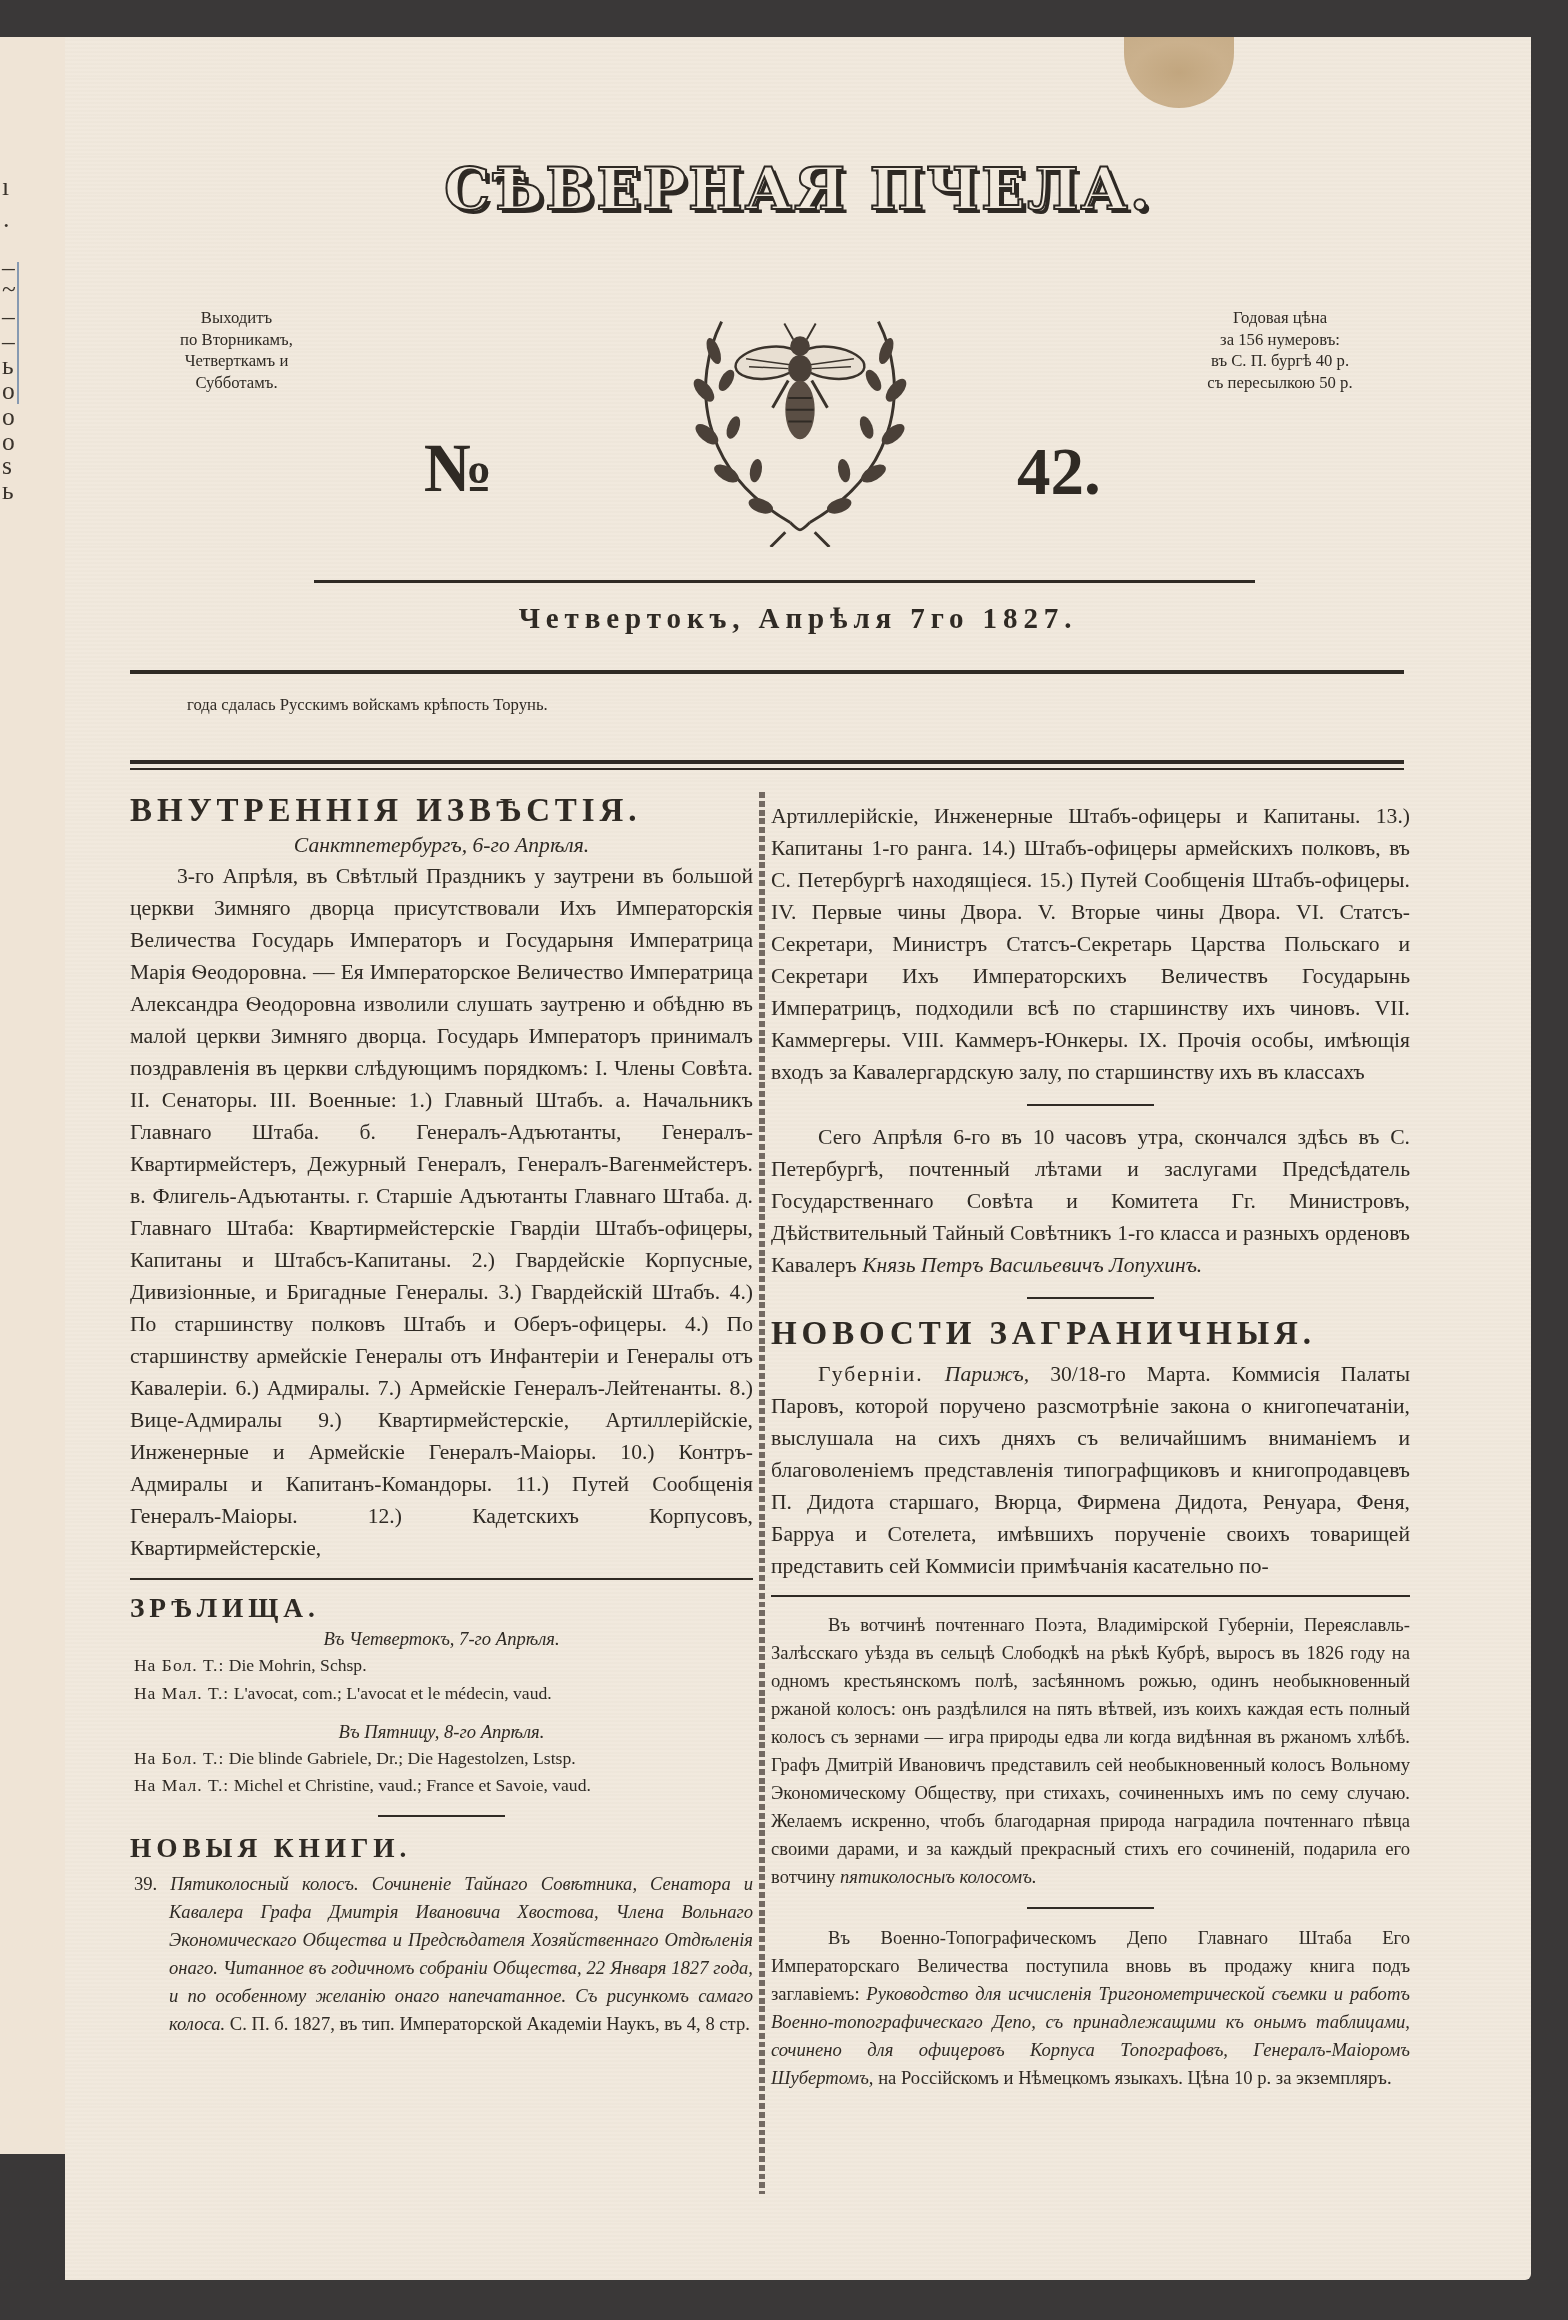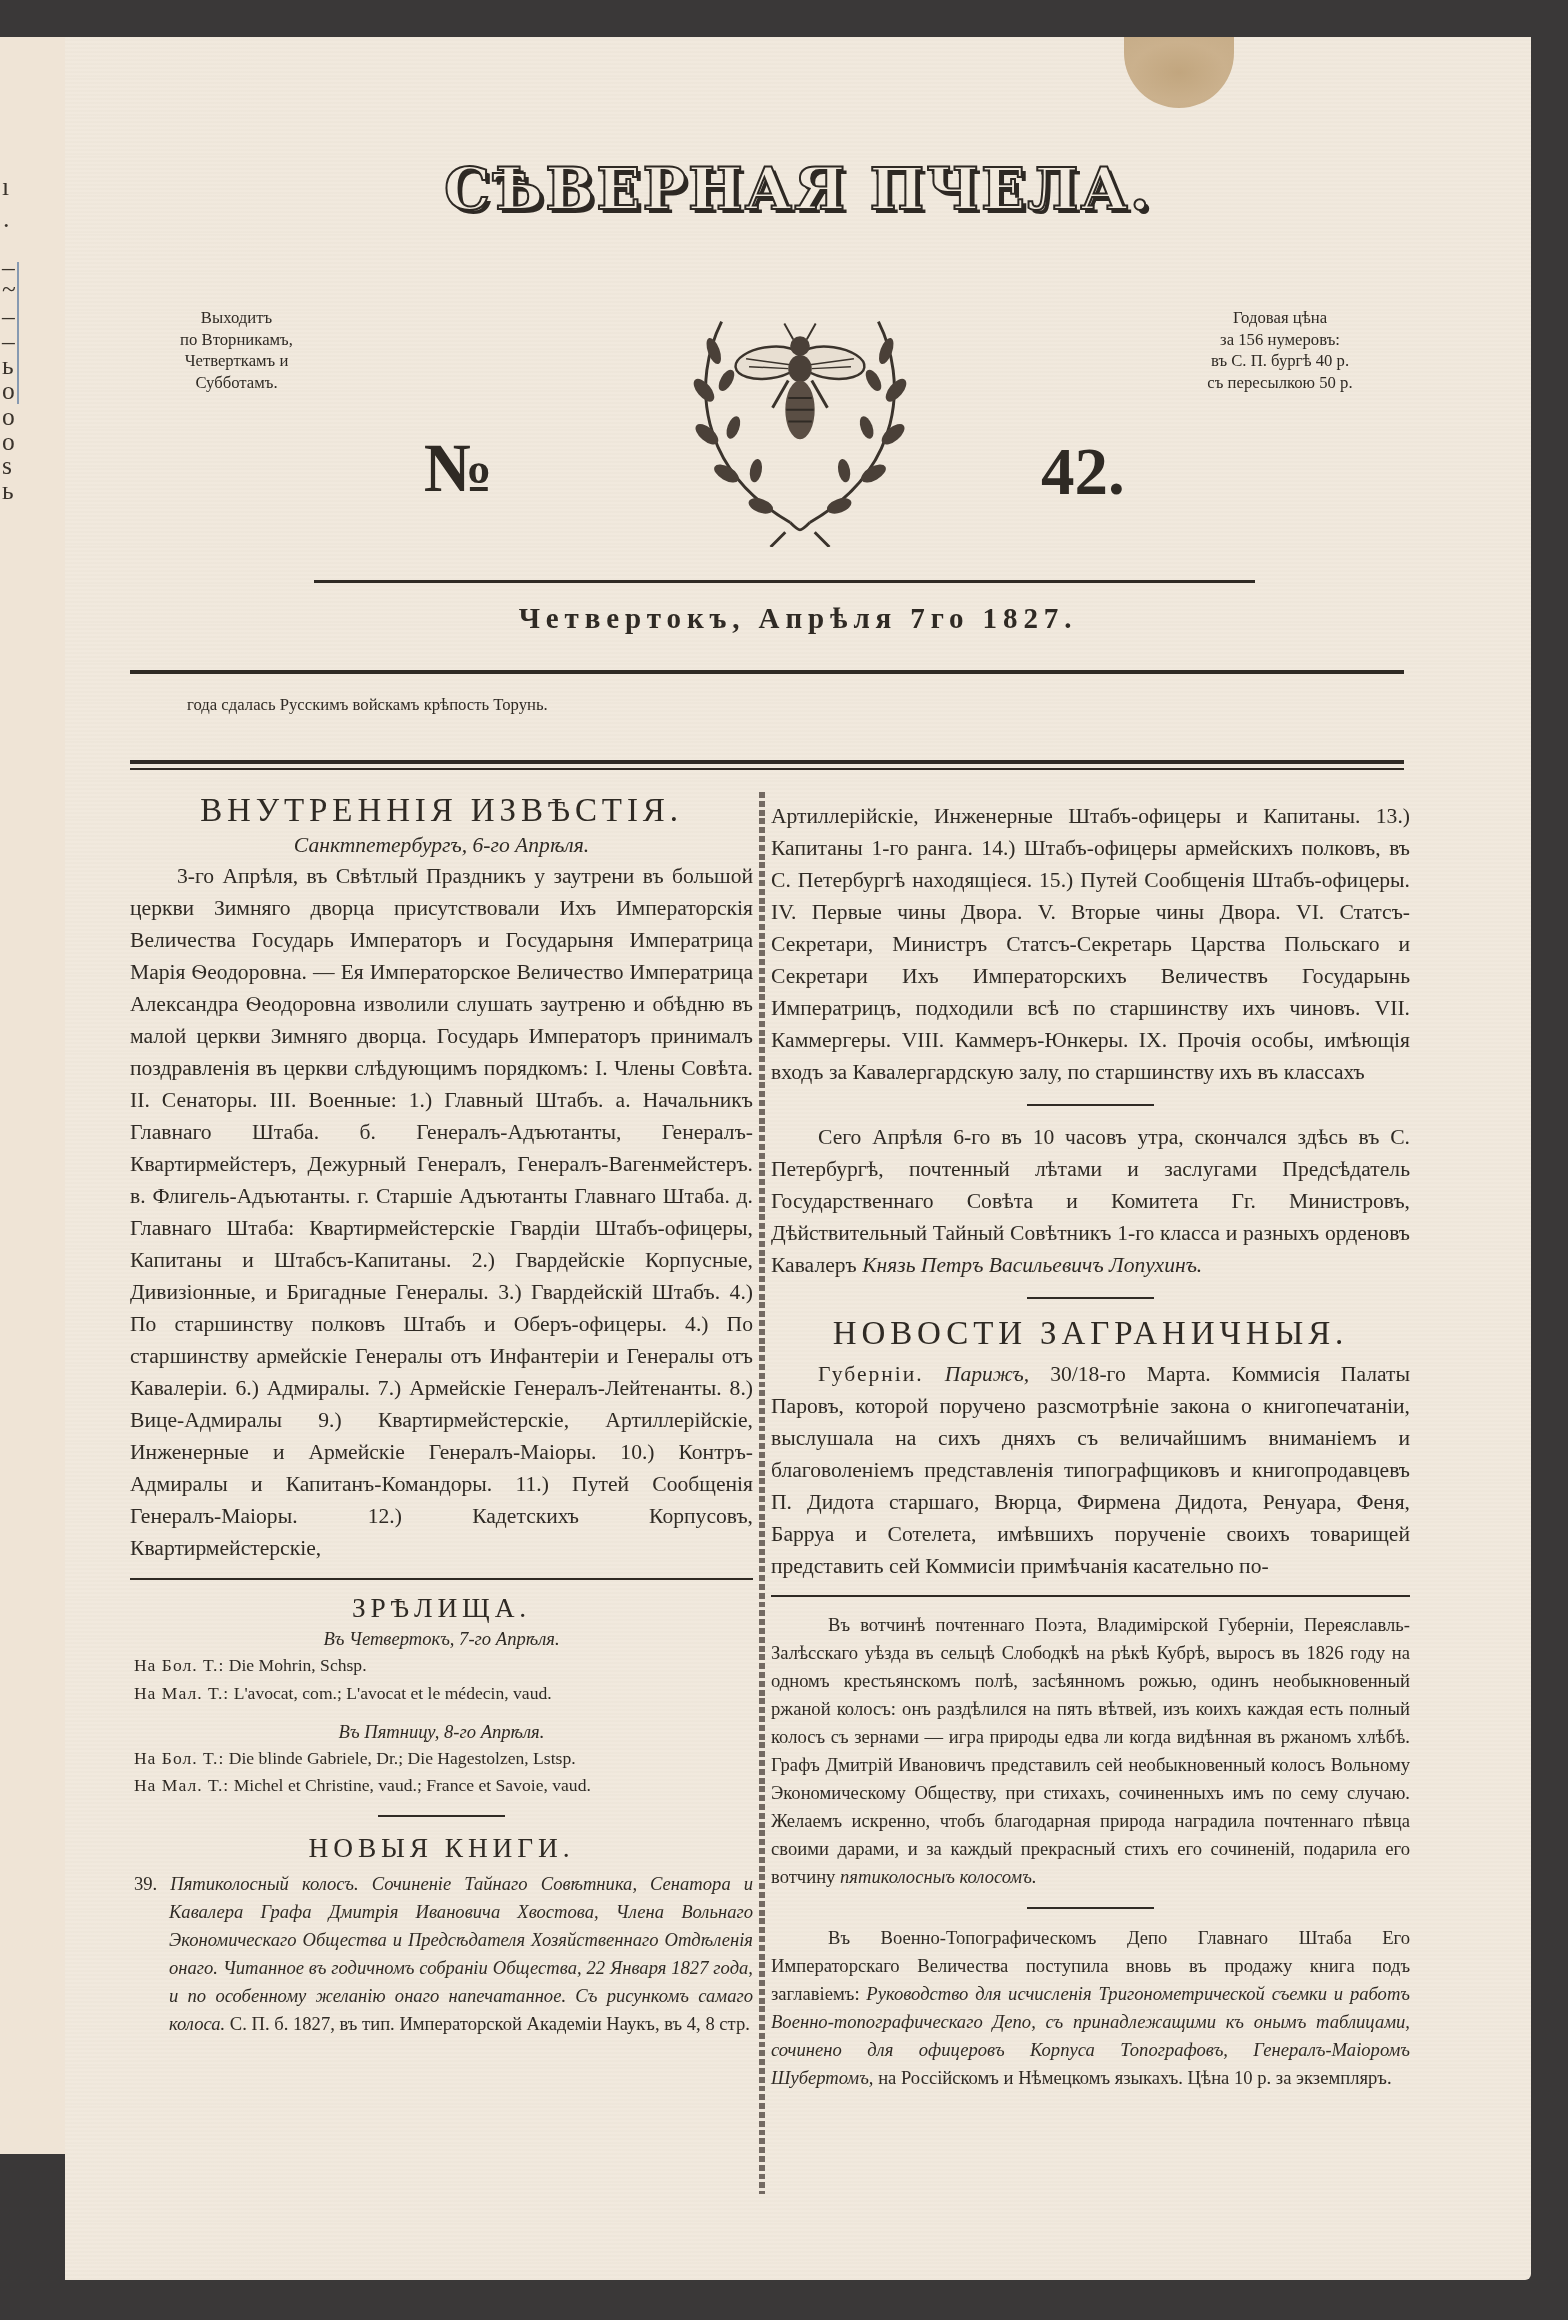--- a/index.html
+++ b/index.html
@@ -42,41 +42,41 @@
     }
     .info-left, .info-right {
       position: absolute; top: 270px; font-size: 16.7px; line-height: 21.6px; text-align: center; color: #2f2a24;
     }
     .info-left { left: 88px; width: 167px; }
     .info-right { left: 1117px; width: 196px; }
     .numero {
       position: absolute; left: 359px; top: 392px; font-size: 69px; font-weight: bold; color: #2f2a24;
     }
     .issue-num {
-      position: absolute; left: 976px; top: 396px; font-size: 67px; font-weight: bold; color: #2f2a24;
+      position: absolute; left: 952px; top: 396px; font-size: 67px; font-weight: bold; color: #2f2a24;
     }
     .emblem { position: absolute; left: 588px; top: 265px; width: 294px; height: 245px; }
     .rule { position: absolute; background: #2f2a24; }
     .dateline {
       position: absolute; left: 0; top: 565px; width: 1466px; text-align: center;
       font-size: 29px; letter-spacing: 5.9px; font-weight: bold;
     }
     .memorial {
       position: absolute; left: 65px; top: 657px; width: 1274px; font-size: 16.7px; line-height: 21.6px;
     }
     .memorial .indent { padding-left: 57px; }
     .col-left { position: absolute; left: 65px; top: 755px; width: 623px; }
     .col-right { position: absolute; left: 706px; top: 763px; width: 639px; }
     .col-divider {
       position: absolute; left: 694px; top: 755px; width: 5.9px; height: 1402px;
       background: repeating-linear-gradient(180deg, #4a403a 0 5.9px, transparent 5.9px 8.8px);
       opacity: .75;
     }
     h2.section {
-      margin: 0; text-align: center; font-size: 33px; letter-spacing: 4.9px; font-weight: normal; color: #2f2a24;
+      margin: 0; text-align: left; font-size: 33px; letter-spacing: 4.9px; font-weight: bold; color: #2f2a24;
     }
     .subhead { text-align: center; font-style: italic; font-size: 21.6px; margin: 3.9px 0 2px; }
     p.body {
       margin: 0; font-size: 21.6px; line-height: 32px; text-align: justify; text-indent: 47px;
     }
     p.body.noindent { text-indent: 0; }
     .short-rule { width: 127px; height: 2px; background: #2f2a24; margin: 15.7px auto; }
     .full-rule { height: 2px; background: #2f2a24; margin: 13.7px 0; }
     .theatre-line { font-size: 17.6px; line-height: 27.4px; padding-left: 3.9px; }
     .theatre-line .stage { letter-spacing: 1px; }

